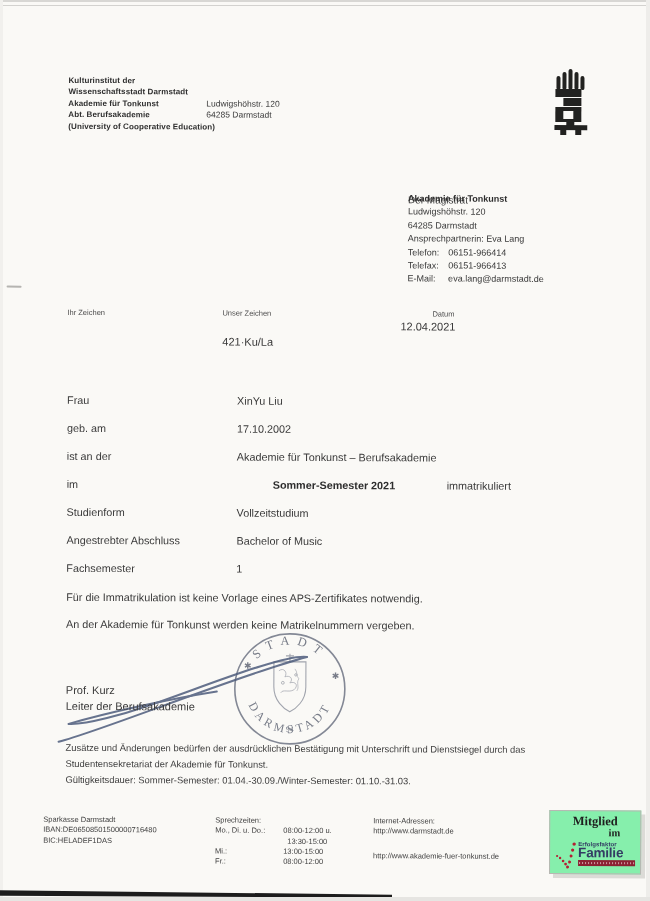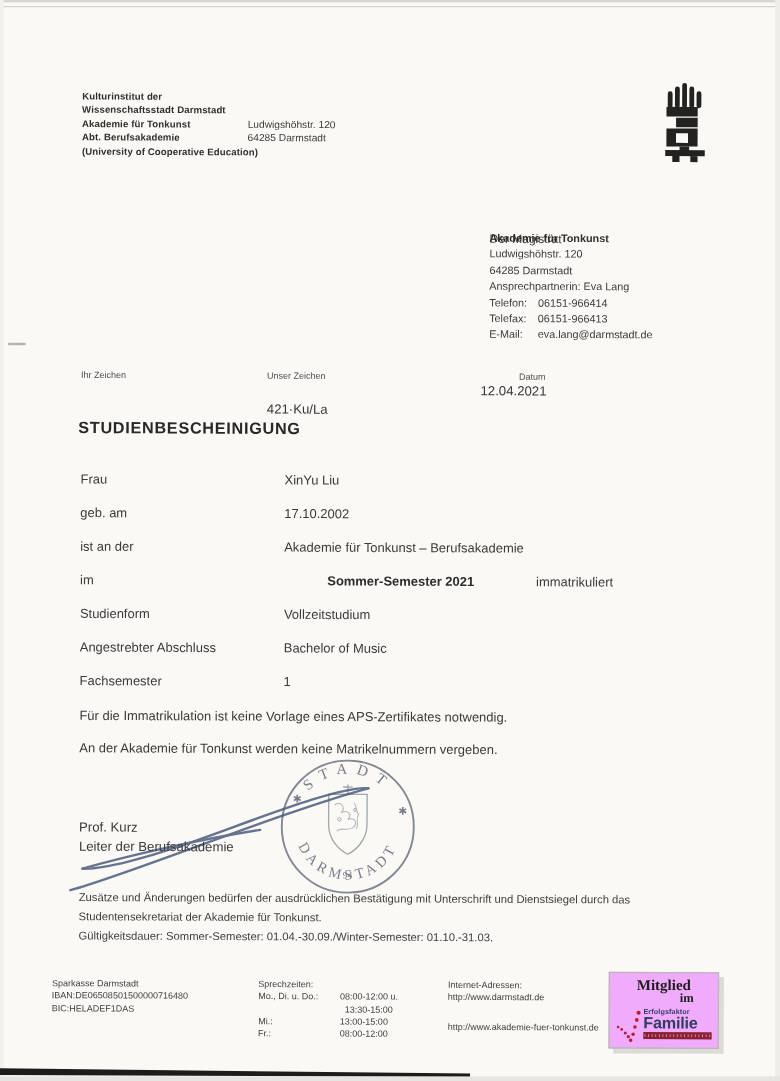--- a/index.html
+++ b/index.html
@@ -50,21 +50,21 @@
   
   .foot{font-size:7.5px;line-height:10.3px;color:#3e3e3e;}
   .f-bank{left:45px;top:816px;}
   .f-hours{left:217px;top:816px;}
   .f-hours .hl{display:inline-block;width:66px;}
   .f-hours .ind{padding-left:4px;}
   .f-net{left:375px;top:816px;}
   .f-net .gap{height:14px;}
 
   
-  .badge{left:509px;top:809px;width:90px;height:62px;background:#f0abfc;
+  .badge{left:551px;top:809px;width:90px;height:62px;background:#86efac;
     border:1px solid #b8b7b3;box-shadow:4px 4px 0 #dcdbd7;}
   .badge .m1{font-family:"Liberation Serif",serif;font-weight:bold;font-size:12.5px;color:#1e1e1e;text-align:center;margin-top:3px;}
   .badge .m2{font-family:"Liberation Serif",serif;font-weight:bold;font-size:10.5px;color:#1e1e1e;text-align:right;padding-right:20px;margin-top:-2px;}
   .badge .brandrow{position:absolute;left:5px;top:30px;width:80px;height:30px;}
   .badge .brandtxt{position:absolute;left:23px;top:0;}
   .badge .bt1{font-size:6px;font-weight:bold;color:#333c63;letter-spacing:.1px;}
   .badge .bt2{font-size:13.5px;font-weight:bold;color:#333c63;line-height:12px;letter-spacing:-.2px;}
   .badge .banner{width:57px;height:6px;background:#8c2133;margin-top:1px;
     background-image:linear-gradient(90deg,rgba(255,255,255,.55) 1px,transparent 1px);
     background-size:3px 2px;background-position:4px 2px;background-repeat:repeat-x;}
@@ -136,21 +136,20 @@
         <span>eva.lang@darmstadt.de</span>
       </div>
     </div>
 
     <div class="abs ref-lbl" style="left:67px;top:309px;">Ihr Zeichen</div>
     <div class="abs ref-lbl" style="left:222px;top:309px;">Unser Zeichen</div>
     <div class="abs ref-val" style="left:222px;top:320px;margin-top:16px;">421·Ku/La</div>
     <div class="abs ref-lbl" style="left:400px;top:309px;margin-left:32px;">Datum</div>
     <div class="abs ref-val" style="left:400px;top:320px;">12.04.2021</div>
 
-    <div class="abs title">STUDIENBESCHEINIGUNG</div>
 
     <div class="abs frow" style="top:395px;">
       <span class="flabel">Frau</span>
       <span class="fvalue">XinYu Liu</span>
     </div>
     <div class="abs frow" style="top:423px;">
       <span class="flabel">geb. am</span>
       <span class="fvalue">17.10.2002</span>
     </div>
     <div class="abs frow" style="top:451px;">

